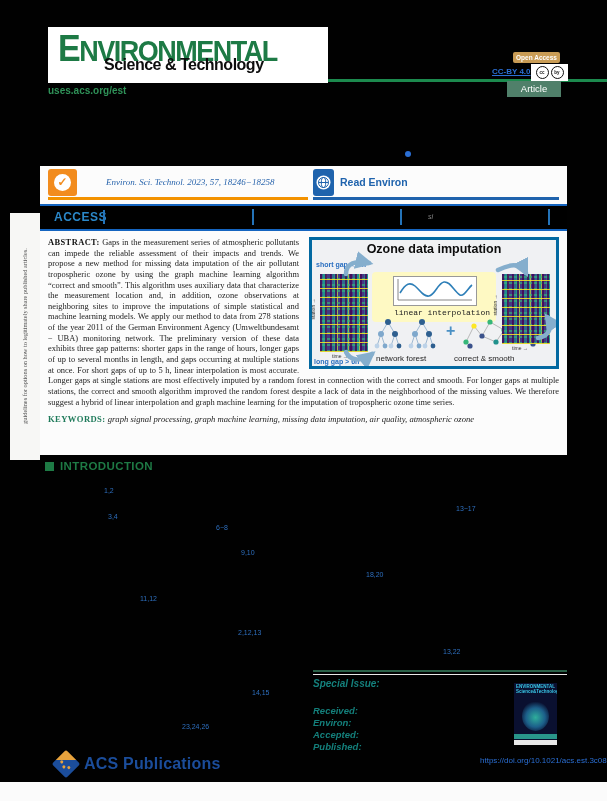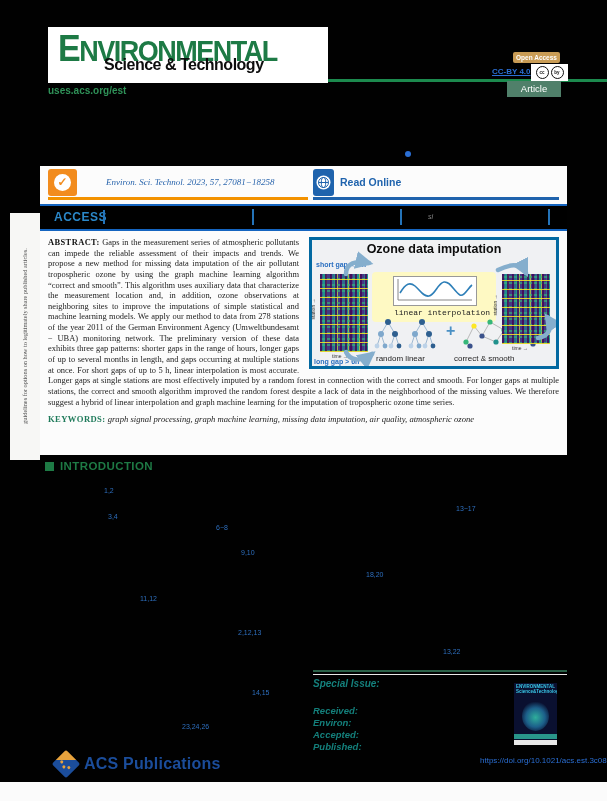--- a/index.html
+++ b/index.html
@@ -131,31 +131,31 @@
     <div class="cc-circle">by</div>
   </div>
   <div class="abs article-badge">Article</div>
 
   <div class="abs orcid-dot"></div>
 
   <div class="abs cite-band">
     <div class="abs check-icon">
       <div class="check-inner">✓</div>
     </div>
-    <div class="abs cite-text">Environ. Sci. Technol. 2023, 57, 27081−18258</div>
+    <div class="abs cite-text">Environ. Sci. Technol. 2023, 57, 18246−18258</div>
     <div class="abs orange-rule"></div>
     <div class="abs ro-icon">
       <svg width="15" height="15" viewBox="0 0 15 15">
         <circle cx="7.5" cy="7.5" r="7" fill="#fff"></circle>
         <circle cx="7.5" cy="7.5" r="5" fill="none" stroke="#1f63ad" stroke-width="1"></circle>
         <ellipse cx="7.5" cy="7.5" rx="2.2" ry="5" fill="none" stroke="#1f63ad" stroke-width="1"></ellipse>
         <line x1="2.5" y1="7.5" x2="12.5" y2="7.5" stroke="#1f63ad" stroke-width="1"></line>
       </svg>
     </div>
-    <div class="abs ro-label">Read Online</div>
+    <div class="abs ro-label">Read Environ</div>
     <div class="abs blue-rule"></div>
   </div>
 
   <div class="abs access-band">
     <div class="abs access-rule" style="top:0;"></div>
     <div class="abs access-label">ACCESS</div>
     <div class="abs vbar" style="left:63px;top:6px;height:14px;"></div>
     <div class="abs vbar" style="left:212px;top:5px;height:16px;"></div>
     <div class="abs vbar" style="left:360px;top:5px;height:16px;"></div>
     <div class="abs si-marker">si</div>
@@ -239,21 +239,21 @@
           <circle cx="36" cy="26" r="2.6" fill="#21918c"></circle>
             <circle cx="44" cy="14" r="2.6" fill="#35b779"></circle>
           <circle cx="52" cy="24" r="2.6" fill="#3b528b"></circle>
             <circle cx="58" cy="6" r="2.6" fill="#fde725"></circle>
           <circle cx="66" cy="18" r="2.6" fill="#35b779"></circle>
             <circle cx="73" cy="28" r="2.6" fill="#3b528b"></circle>
           <circle cx="72" cy="8" r="2.6" fill="#21918c"></circle>
             <circle cx="10" cy="30" r="2.6" fill="#3b528b"></circle>
         </g>
       </svg>
-      <div class="method-label" style="left:64px;top:114px;">random linear</div>
+      <div class="method-label" style="left:64px;top:114px;">network forest</div>
       <div class="method-label" style="left:142px;top:114px;">correct &amp; smooth</div>
 
       <div class="heatmap" style="left:190px;top:34px;width:48px;height:70px;"></div>
       <div class="axis-v" style="left:172px;top:62px;">station →</div>
       <div class="axis-h" style="left:200px;top:105px;">time →</div>
 
       <svg class="abs" style="left:0;top:0;pointer-events:none;" width="244" height="126" viewBox="0 0 244 126">
         <defs>
           <marker id="ah" markerWidth="5" markerHeight="5" refX="3" refY="2" orient="auto">
             <path d="M0,0 L4,2 L0,4 z" fill="#85aecd"></path>

